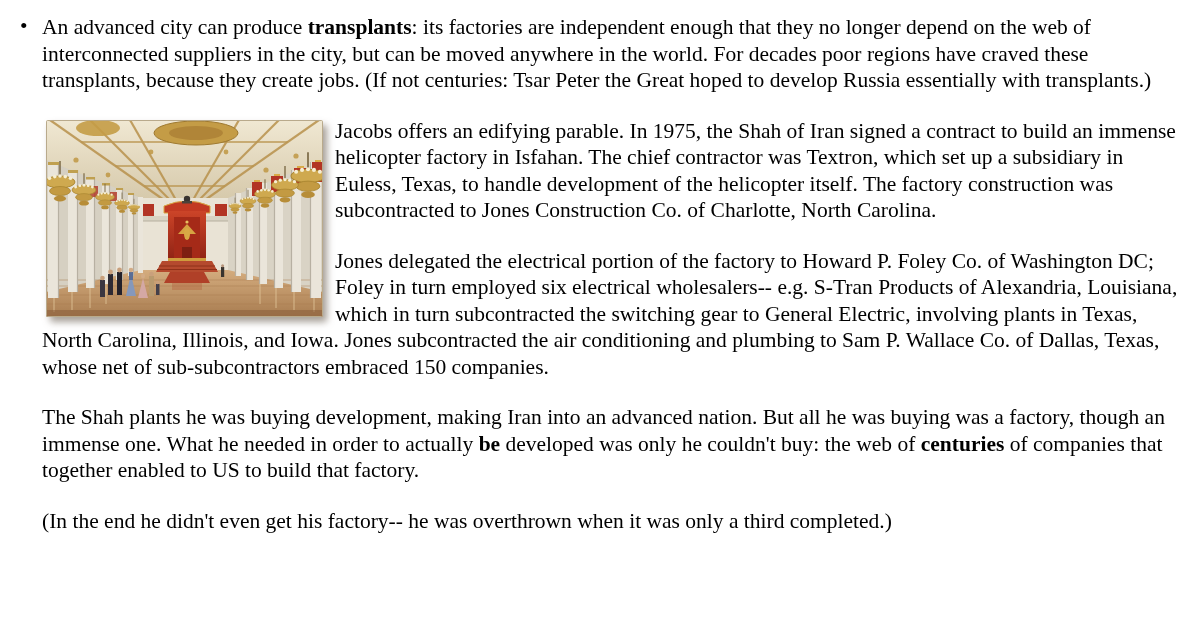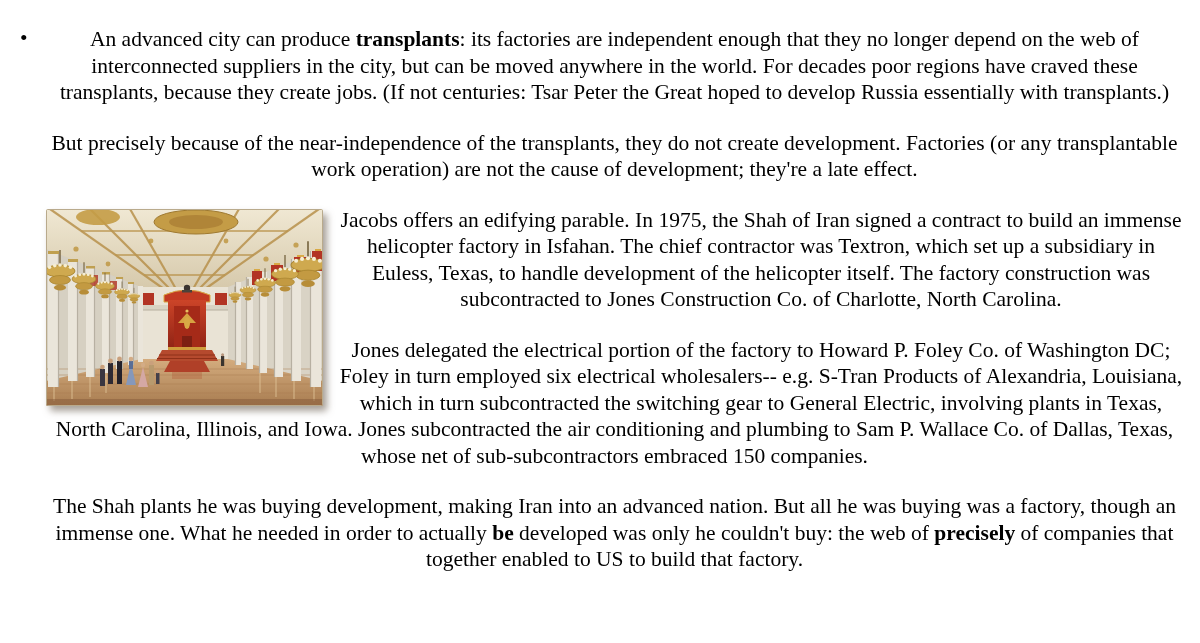--- a/index.html
+++ b/index.html
@@ -11,41 +11,40 @@
   .page {
     position: relative; box-sizing: border-box;
     width: 1200px; height: 643px;
     padding: 14px 13px 0 42px;
   }
   .list-item { position: relative; }
   .bullet {
     position: absolute; left: -22px; top: -1px;
     font-size: 21.5px; line-height: 26.5px;
   }
-  p.para { margin: 12px 0 24px 0; text-align: center; }
+  p.para { margin: 0 0 24px 0; }
   p.para b { font-weight: bold; }
   figure.painting {
     float: left; width: 277px; height: 197px;
     margin: 2px 12px 8px 4px; padding: 0;
     border-radius: 2.5px; overflow: hidden;
     background: #e5dcc8;
     box-shadow: 4px 5px 7px rgba(95, 82, 68, 0.55);
   }
   figure.painting svg { display: block; width: 277px; height: 197px; }
 </style>
 </head>
 <body>
 
 <main class="page">
   <div class="list-item">
     <span class="bullet">•</span>
 
     <p class="para"><span>An advanced city can produce </span><b>transplants</b><span>: its factories are independent enough that they no longer depend on the web of interconnected suppliers in the city, but can be moved anywhere in the world. For decades poor regions have craved these transplants, because they create jobs. (If not centuries: Tsar Peter the Great hoped to develop Russia essentially with transplants.)</span></p>
 
-    <p class="para"><span>But precisely because of the near-independence of the transplants, they do not create development. Factories (or any transplantable work operation) are not the cause of development; they're a late effect.</span></p>
 
     <figure class="painting">
       <svg viewBox="0 0 277 197" xmlns="http://www.w3.org/2000/svg">
         <defs>
           <linearGradient id="ceilGrad" x1="0" y1="0" x2="0" y2="1">
             <stop offset="0" stop-color="#f0e8d3"></stop>
               <stop offset="1" stop-color="#d6c9ab"></stop>
           </linearGradient>
           <linearGradient id="floorGrad" x1="0" y1="0" x2="0" y2="1">
             <stop offset="0" stop-color="#d4ac7e"></stop>
@@ -231,16 +230,17 @@
 
         <rect x="0" y="190" width="277" height="7" fill="#8a5f3e" opacity="0.55"></rect>
         <rect x="0.5" y="0.5" width="276" height="196" fill="none" stroke="#b9aa8c" stroke-width="1"></rect>
       </svg>
     </figure>
 
     <p class="para"><span>Jacobs offers an edifying parable. In 1975, the Shah of Iran signed a contract to build an immense helicopter factory in Isfahan. The chief contractor was Textron, which set up a subsidiary in Euless, Texas, to handle development of the helicopter itself. The factory construction was subcontracted to Jones Construction Co. of Charlotte, North Carolina.</span></p>
 
     <p class="para"><span>Jones delegated the electrical portion of the factory to Howard P. Foley Co. of Washington DC; Foley in turn employed six electrical wholesalers-- e.g. S-Tran Products of Alexandria, Louisiana, which in turn subcontracted the switching gear to General Electric, involving plants in Texas, North Carolina, Illinois, and Iowa. Jones subcontracted the air conditioning and plumbing to Sam P. Wallace Co. of Dallas, Texas, whose net of sub-subcontractors embraced 150 companies.</span></p>
 
-    <p class="para"><span>The Shah plants he was buying development, making Iran into an advanced nation. But all he was buying was a factory, though an immense one. What he needed in order to actually </span><b>be</b><span> developed was only he couldn't buy: the web of </span><b>precisely</b><span> of companies that together enabled to US to build that factory.</span></p>
-
+    <p class="para"><span>The Shah plants he was buying development, making Iran into an advanced nation. But all he was buying was a factory, though an immense one. What he needed in order to actually </span><b>be</b><span> developed was only he couldn't buy: the web of </span><b>centuries</b><span> of companies that together enabled to US to build that factory.</span></p>
+
+    <p class="para"><span>(In the end he didn't even get his factory-- he was overthrown when it was only a third completed.)</span></p>
   </div>
 </main>
 
 </body></html>

